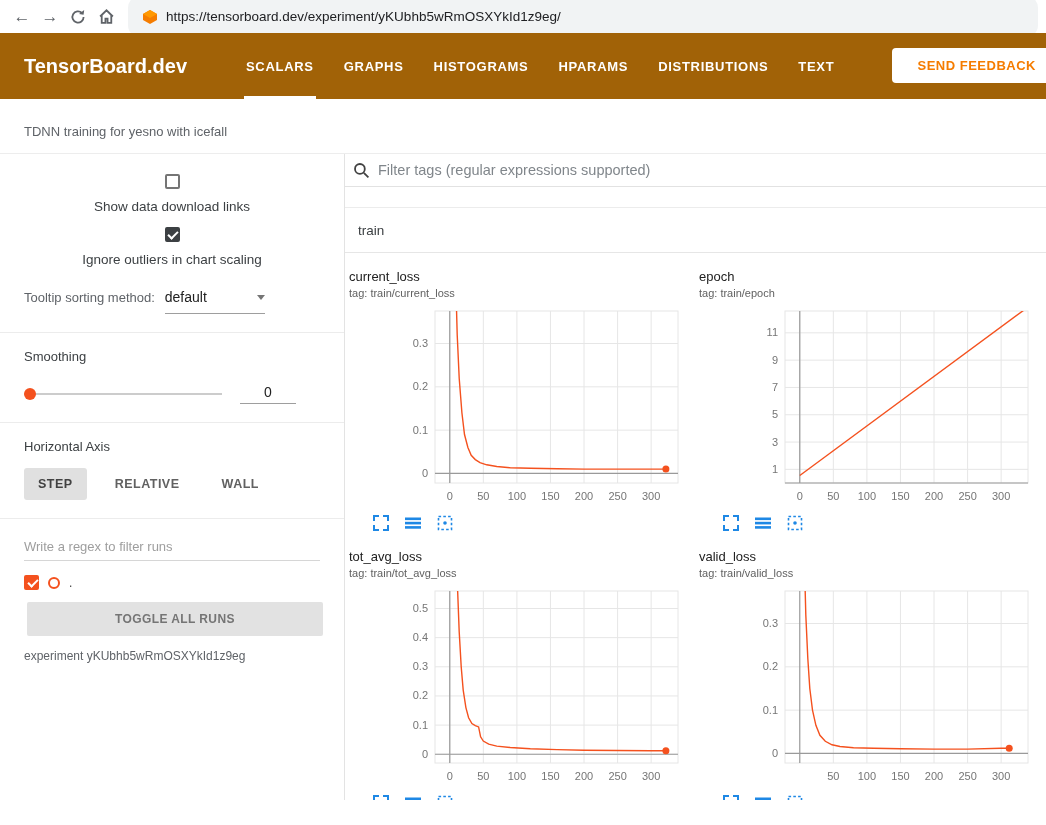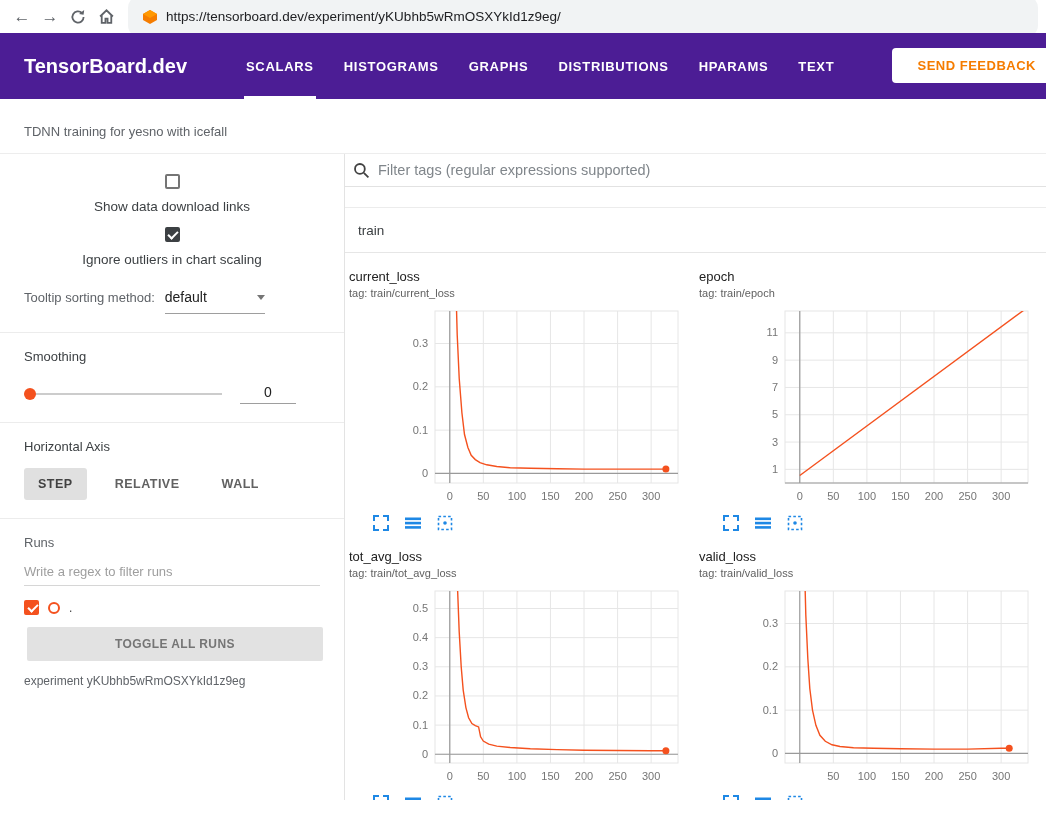--- a/index.html
+++ b/index.html
@@ -8,21 +8,21 @@
 
   
   .browser-bar { height:33px; display:flex; align-items:center; padding:0 8px; background:#fff; }
   .nav-ico { width:28px; height:28px; border-radius:50%; display:flex; align-items:center;
     justify-content:center; color:#5f6368; font-size:17px; cursor:pointer; flex:0 0 auto; }
   .addr { flex:1; height:43px; background:#f1f3f4; border-radius:13px; display:flex;
     align-items:center; gap:8px; padding:0 14px; margin-left:8px; }
   .addr-url { font-size:13.5px; color:#202124; white-space:nowrap; }
 
   
-  .header { height:66px; background:#4c1d95; display:flex; align-items:stretch;
+  .header { height:66px; background:#a16207; display:flex; align-items:stretch;
     padding:0 0 0 24px; position:relative; overflow:hidden; }
   .brand { color:#fff; font-size:20px; font-weight:bold; align-self:center; margin-right:44px; white-space:nowrap; }
   .tabs { display:flex; }
   .tab { color:#fff; font-size:13px; font-weight:bold; letter-spacing:.7px; padding:0 15px;
     display:flex; align-items:center; position:relative; cursor:pointer; white-space:nowrap; }
   .tab.active::after { content:""; position:absolute; left:13px; right:13px; bottom:0;
     height:3px; background:#fff; }
   .feedback-btn { position:absolute; right:-16px; top:15px; background:#fff; color:#f57c00;
     font-size:13px; font-weight:bold; letter-spacing:.5px; padding:10px 26px; border:none;
     border-radius:4px; white-space:nowrap; }
@@ -116,24 +116,24 @@
       <polygon points="8,1 15,5 8,9 1,5" fill="#ff9800"></polygon>
     </svg>
     <span class="addr-url">https://tensorboard.dev/experiment/yKUbhb5wRmOSXYkId1z9eg/</span>
   </div>
 </div>
 
 <div class="header">
   <div class="brand">TensorBoard.dev</div>
   <div class="tabs">
     <div class="tab active">SCALARS</div>
+    <div class="tab">GRAPHS</div>
     <div class="tab">HISTOGRAMS</div>
-    <div class="tab">GRAPHS</div>
+    <div class="tab">HPARAMS</div>
     <div class="tab">DISTRIBUTIONS</div>
-    <div class="tab">HPARAMS</div>
     <div class="tab">TEXT</div>
   </div>
   <button class="feedback-btn">SEND FEEDBACK</button>
 </div>
 
 <div class="subheader">
   <div class="exp-title">TDNN training for yesno with icefall</div>
 </div>
 
 <div class="content">
@@ -171,21 +171,20 @@
 
     <div class="section-title">Horizontal Axis</div>
     <div class="axis-btns">
       <button class="axis-btn active">STEP</button>
       <button class="axis-btn">RELATIVE</button>
       <button class="axis-btn">WALL</button>
     </div>
 
     <div class="divider"></div>
 
-    <div class="side-label" style="margin-bottom:10px">Runs</div>
     <input class="runs-input" placeholder="Write a regex to filter runs" style="">
     <div class="run-row">
       <span class="cb orange"></span>
       <span class="run-circle"></span>
       <span class="run-name">.</span>
     </div>
     <button class="toggle-runs-btn">TOGGLE ALL RUNS</button>
     <div class="exp-caption">experiment yKUbhb5wRmOSXYkId1z9eg</div>
   </div>
 

